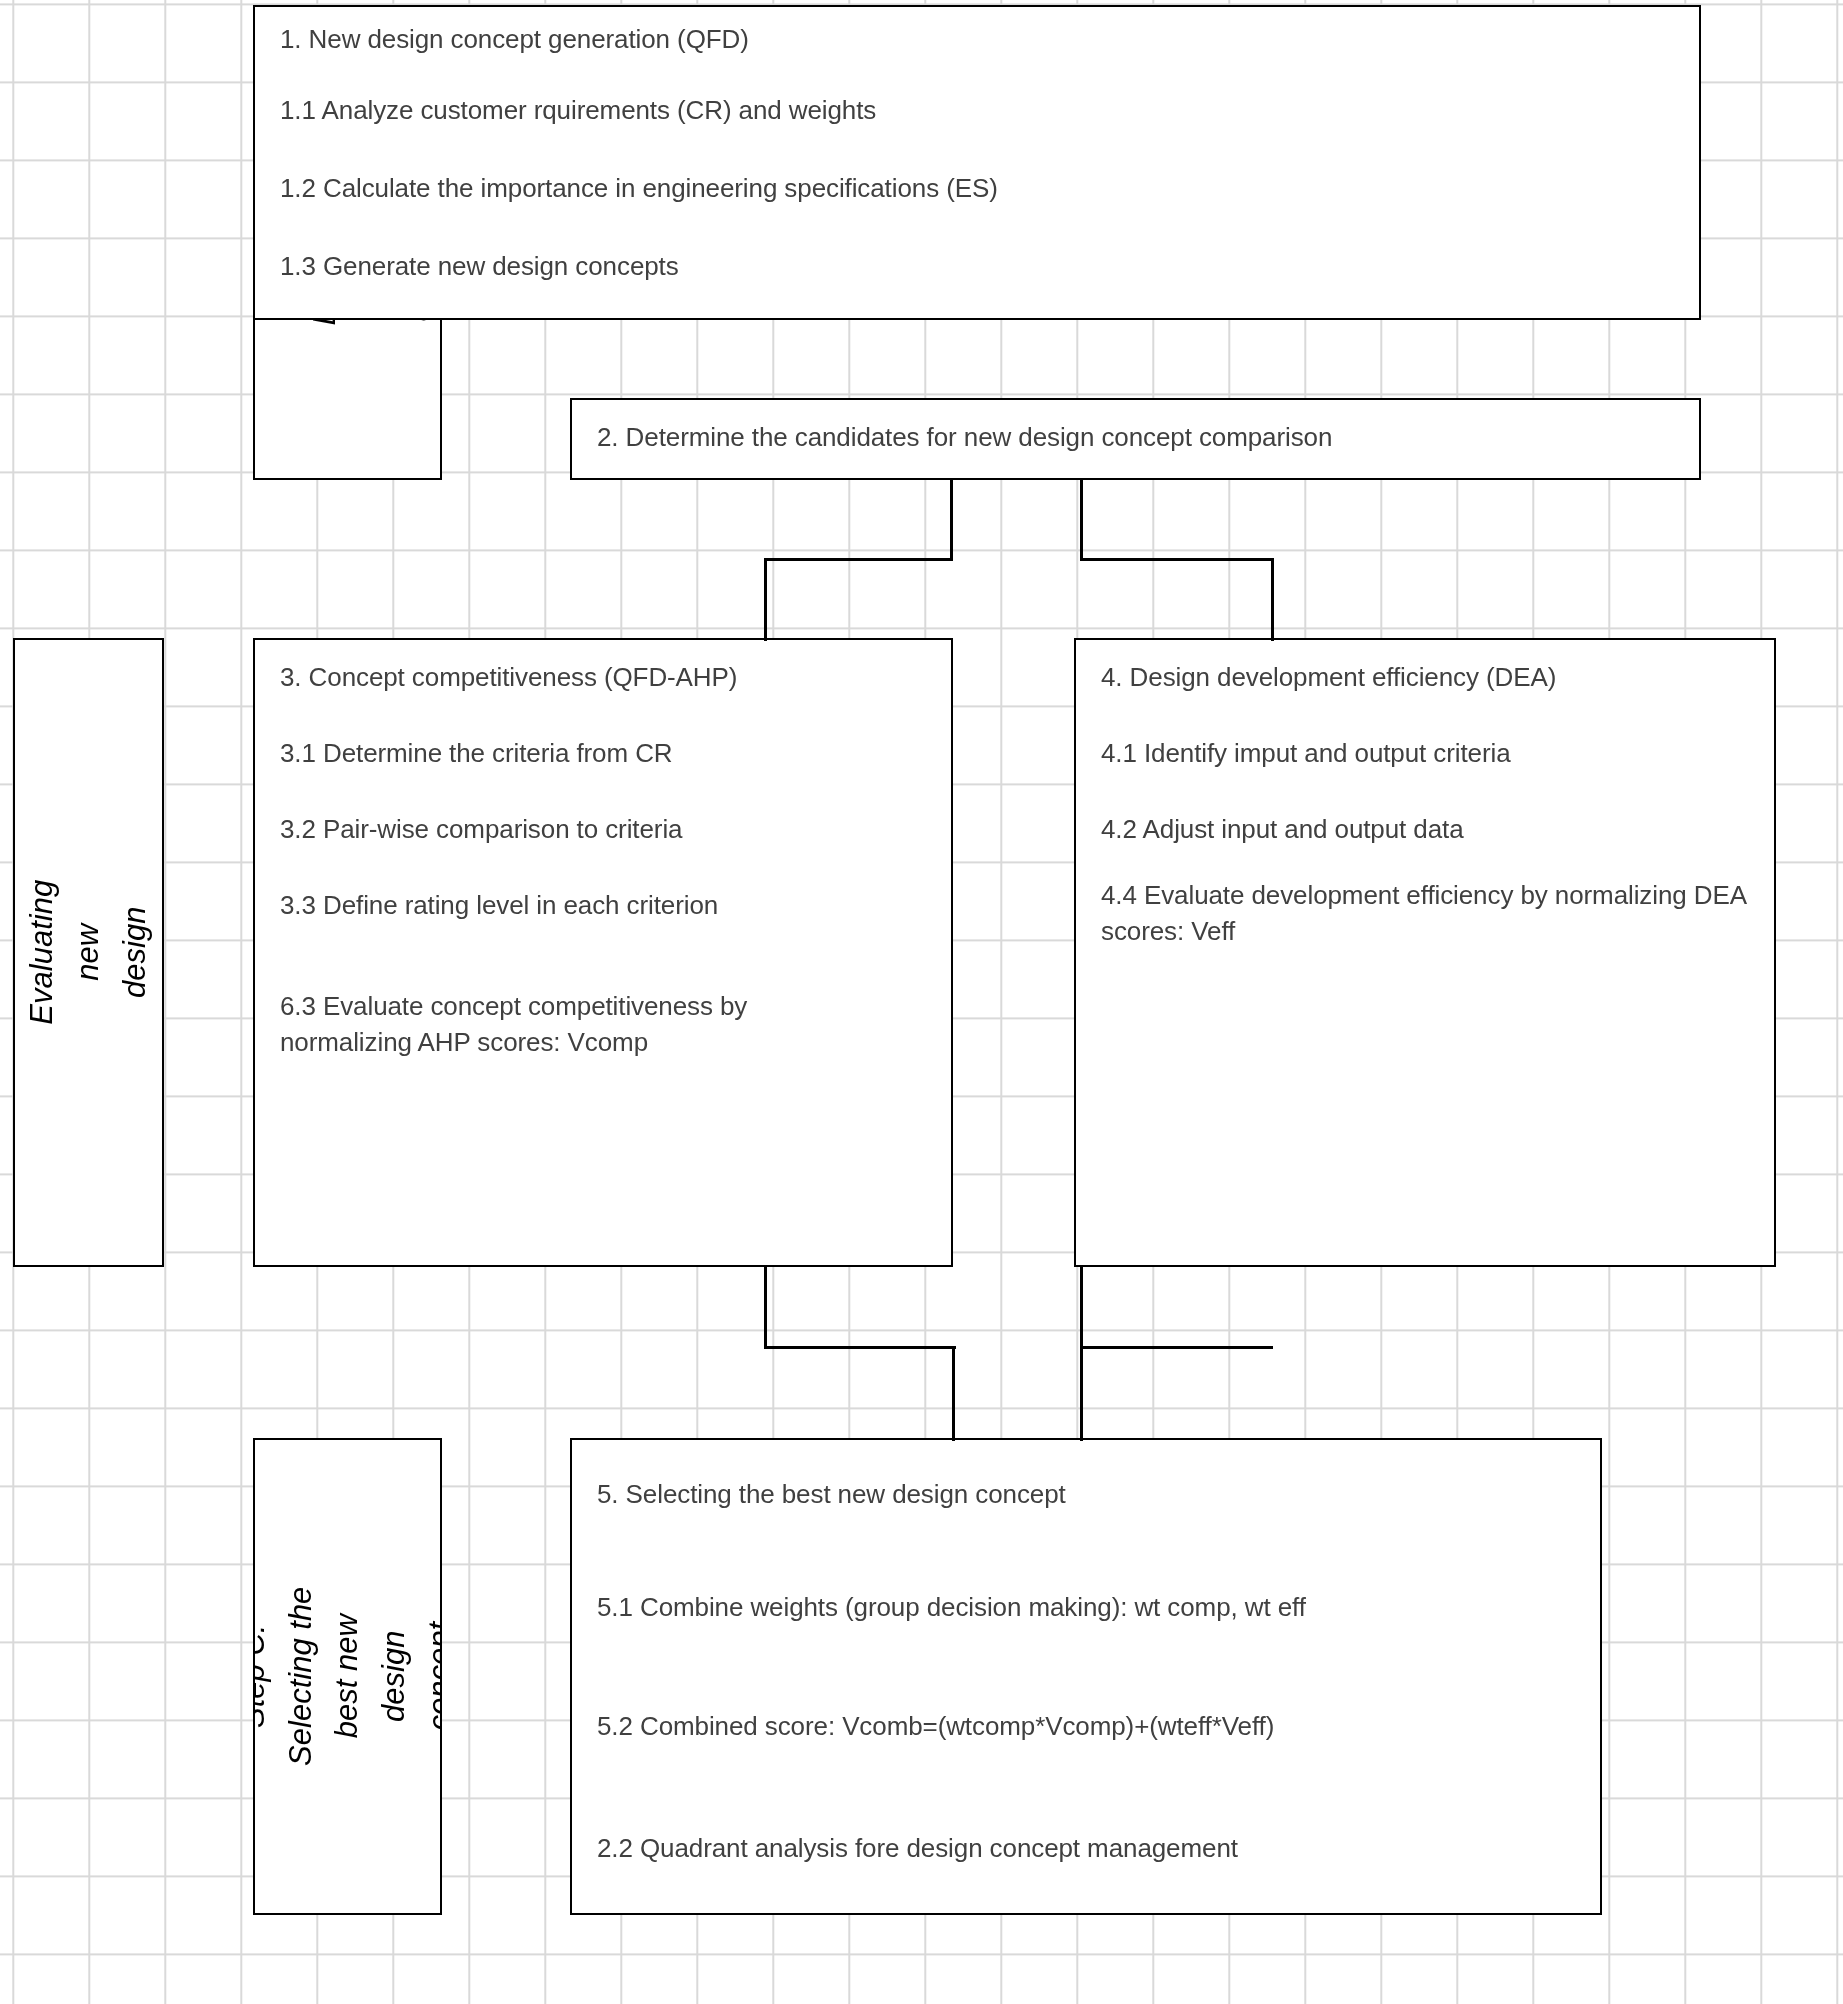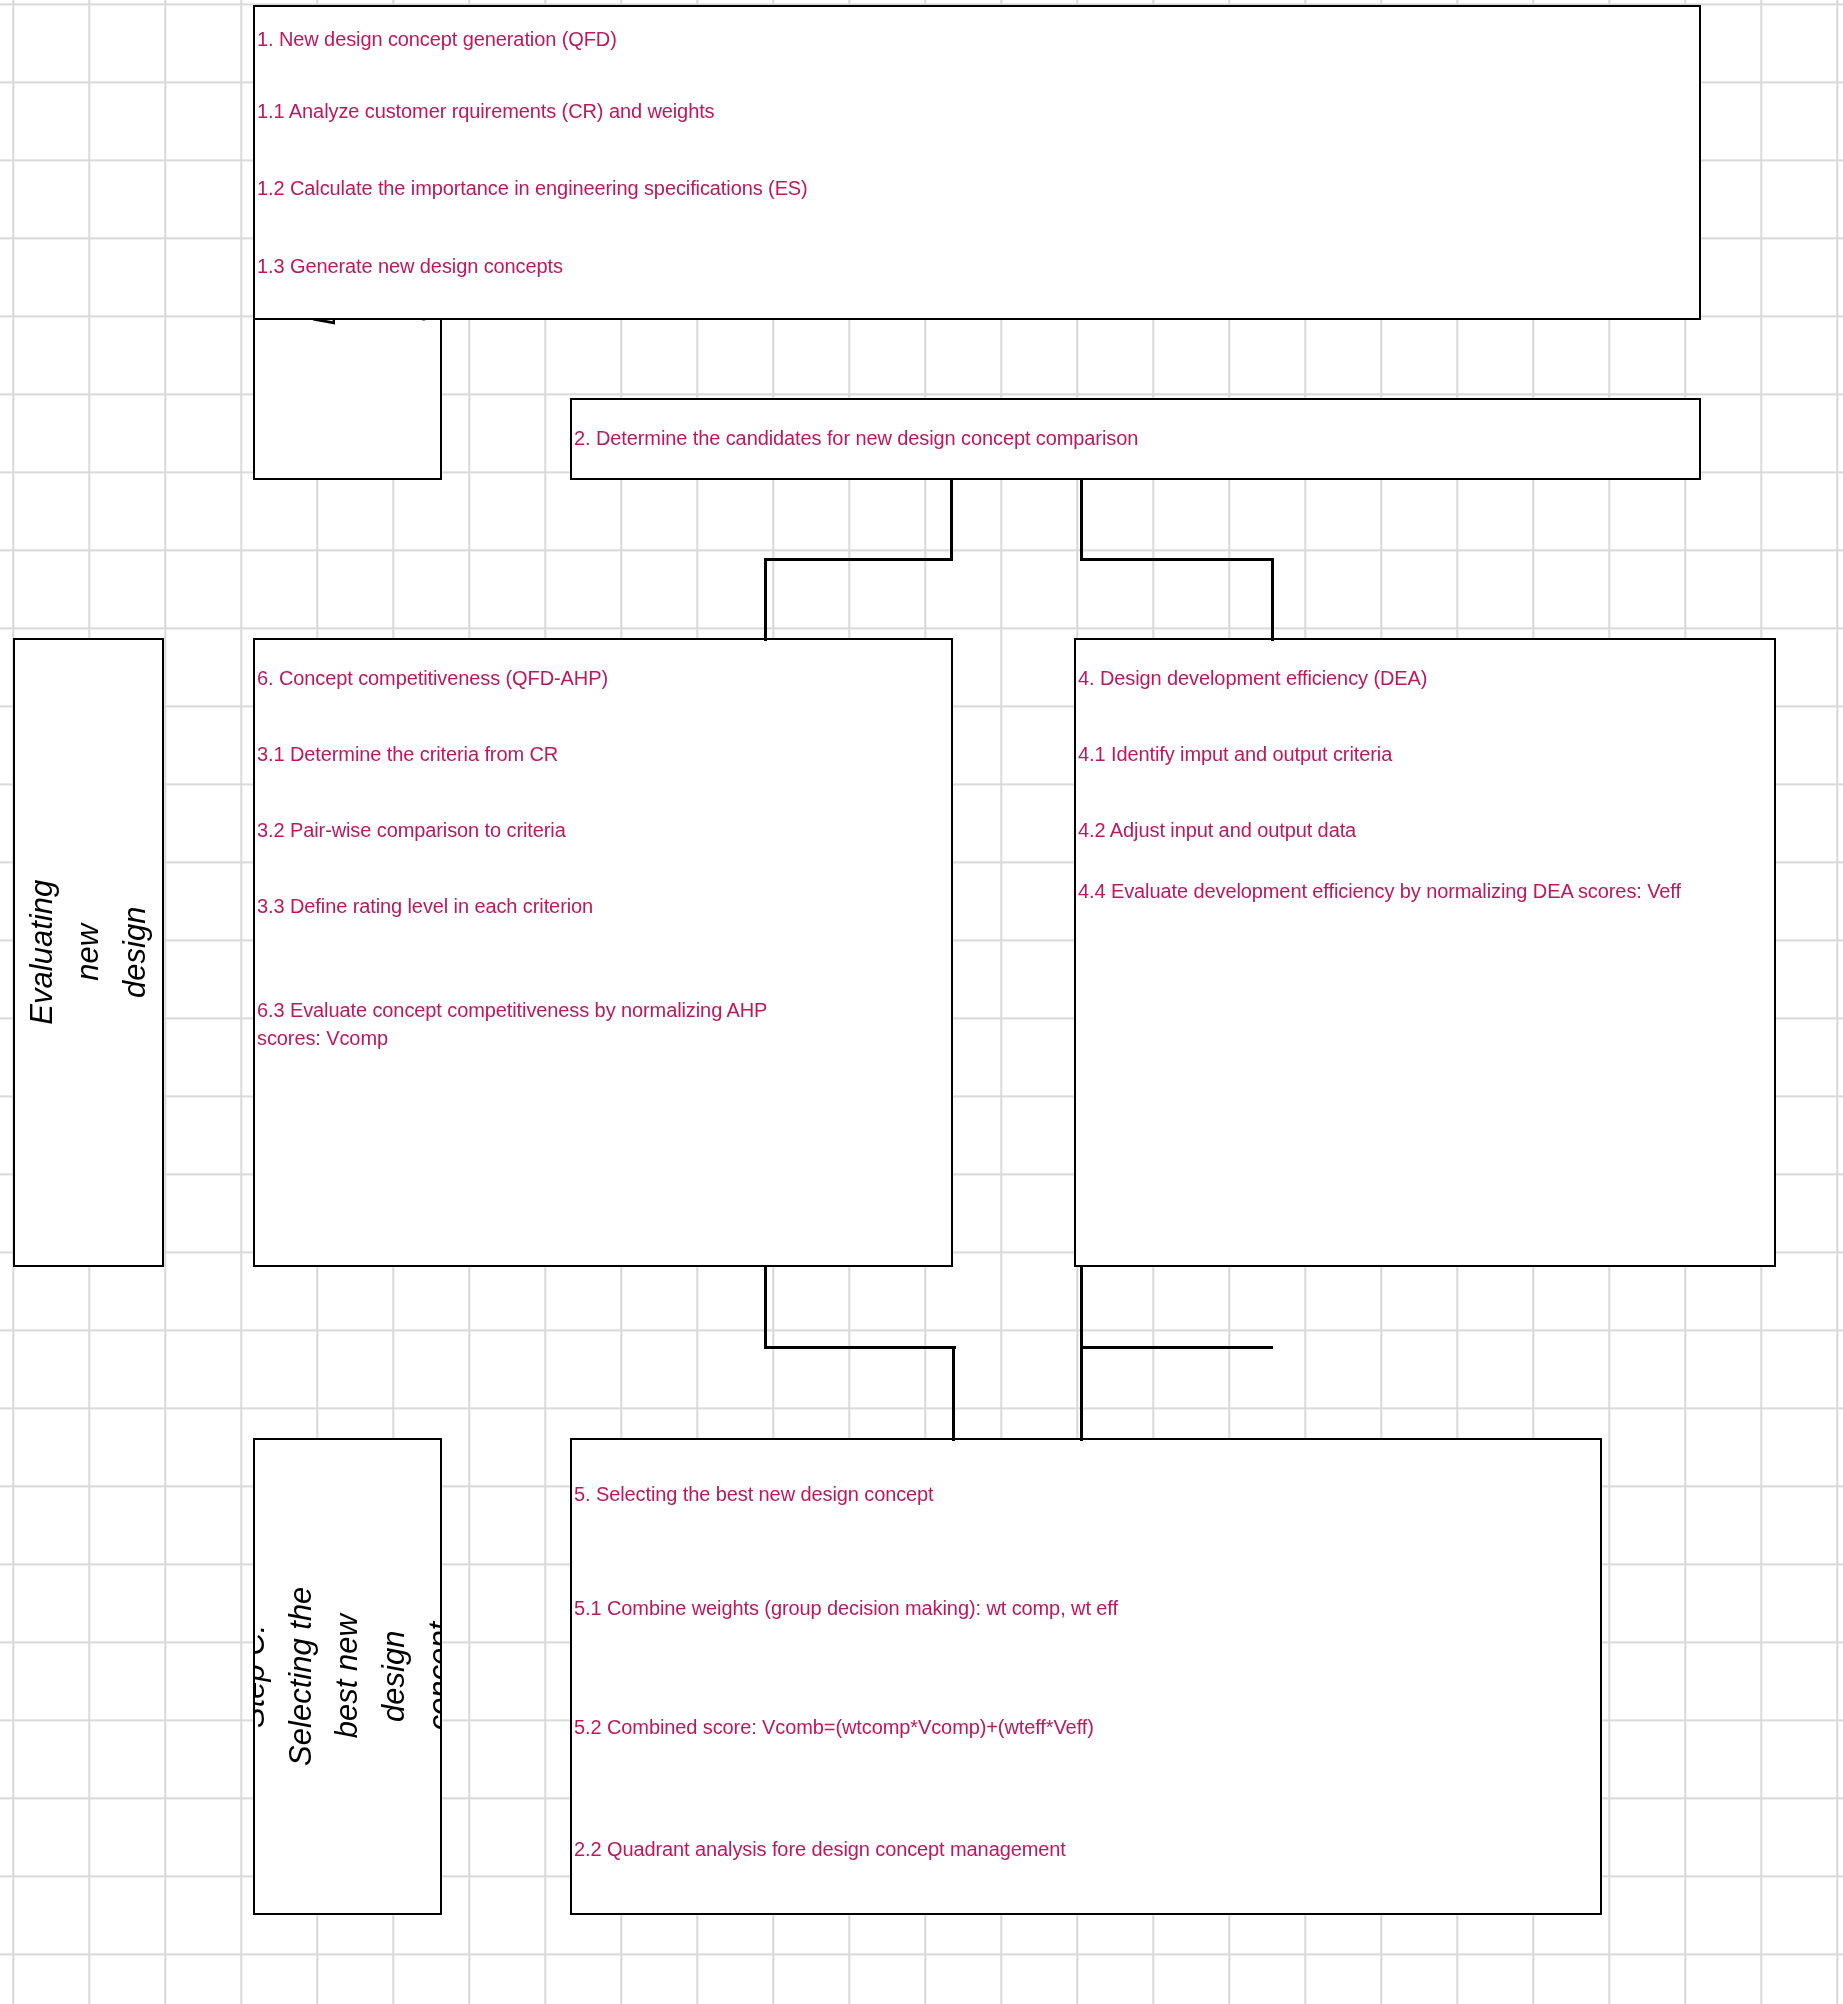--- a/index.html
+++ b/index.html
@@ -27,24 +27,24 @@
     position:absolute;
     border:2.8px solid #000;
     background:#fff;
     box-sizing:border-box;
     z-index:3;
   }
   .fline{
     display:flex;
     align-items:center;
     box-sizing:border-box;
-    padding-left:2px;
+    padding-left:25px;
     padding-right:7.8px;
-    font-size:20px;
-    color:#be185d;
+    font-size:26px;
+    color:#404040;
     line-height:1.22;
     letter-spacing:-0.1px;
   }
   .fline.two{line-height:1.38;}
 
   
   .stepbox{
     position:absolute;
     border:2.8px solid #000;
     background:#fff;
@@ -98,21 +98,21 @@
 
   <div class="conn vline" style="left:1080px;top:480px;height:80px;"></div>
   <div class="conn hline" style="left:1080px;top:558px;width:193px;"></div>
   <div class="conn vline" style="left:1271px;top:558px;height:83px;"></div>
 
   <div class="stepbox" style="left:13.4px;top:638px;width:151px;height:629px;">
     <div class="steptext" style="width:560px;">Step B: Evaluating new design concepts</div>
   </div>
 
   <div class="fbox" style="left:253px;top:638px;width:700px;height:629px;">
-    <div class="fline" style="height:76px;">6. Concept competitiveness (QFD-AHP)</div>
+    <div class="fline" style="height:76px;">3. Concept competitiveness (QFD-AHP)</div>
     <div class="fline" style="height:76px;">3.1 Determine the criteria from CR</div>
     <div class="fline" style="height:76px;">3.2 Pair-wise comparison to criteria</div>
     <div class="fline" style="height:76px;">3.3 Define rating level in each criterion</div>
     <div class="fline two" style="height:162px;padding-right:179px;">6.3 Evaluate concept competitiveness by normalizing AHP scores: Vcomp</div>
   </div>
 
   <div class="fbox" style="left:1074px;top:638px;width:702px;height:629px;">
     <div class="fline" style="height:76px;">4. Design development efficiency (DEA)</div>
     <div class="fline" style="height:76px;">4.1 Identify imput and output criteria</div>
     <div class="fline" style="height:76px;">4.2 Adjust input and output data</div>

